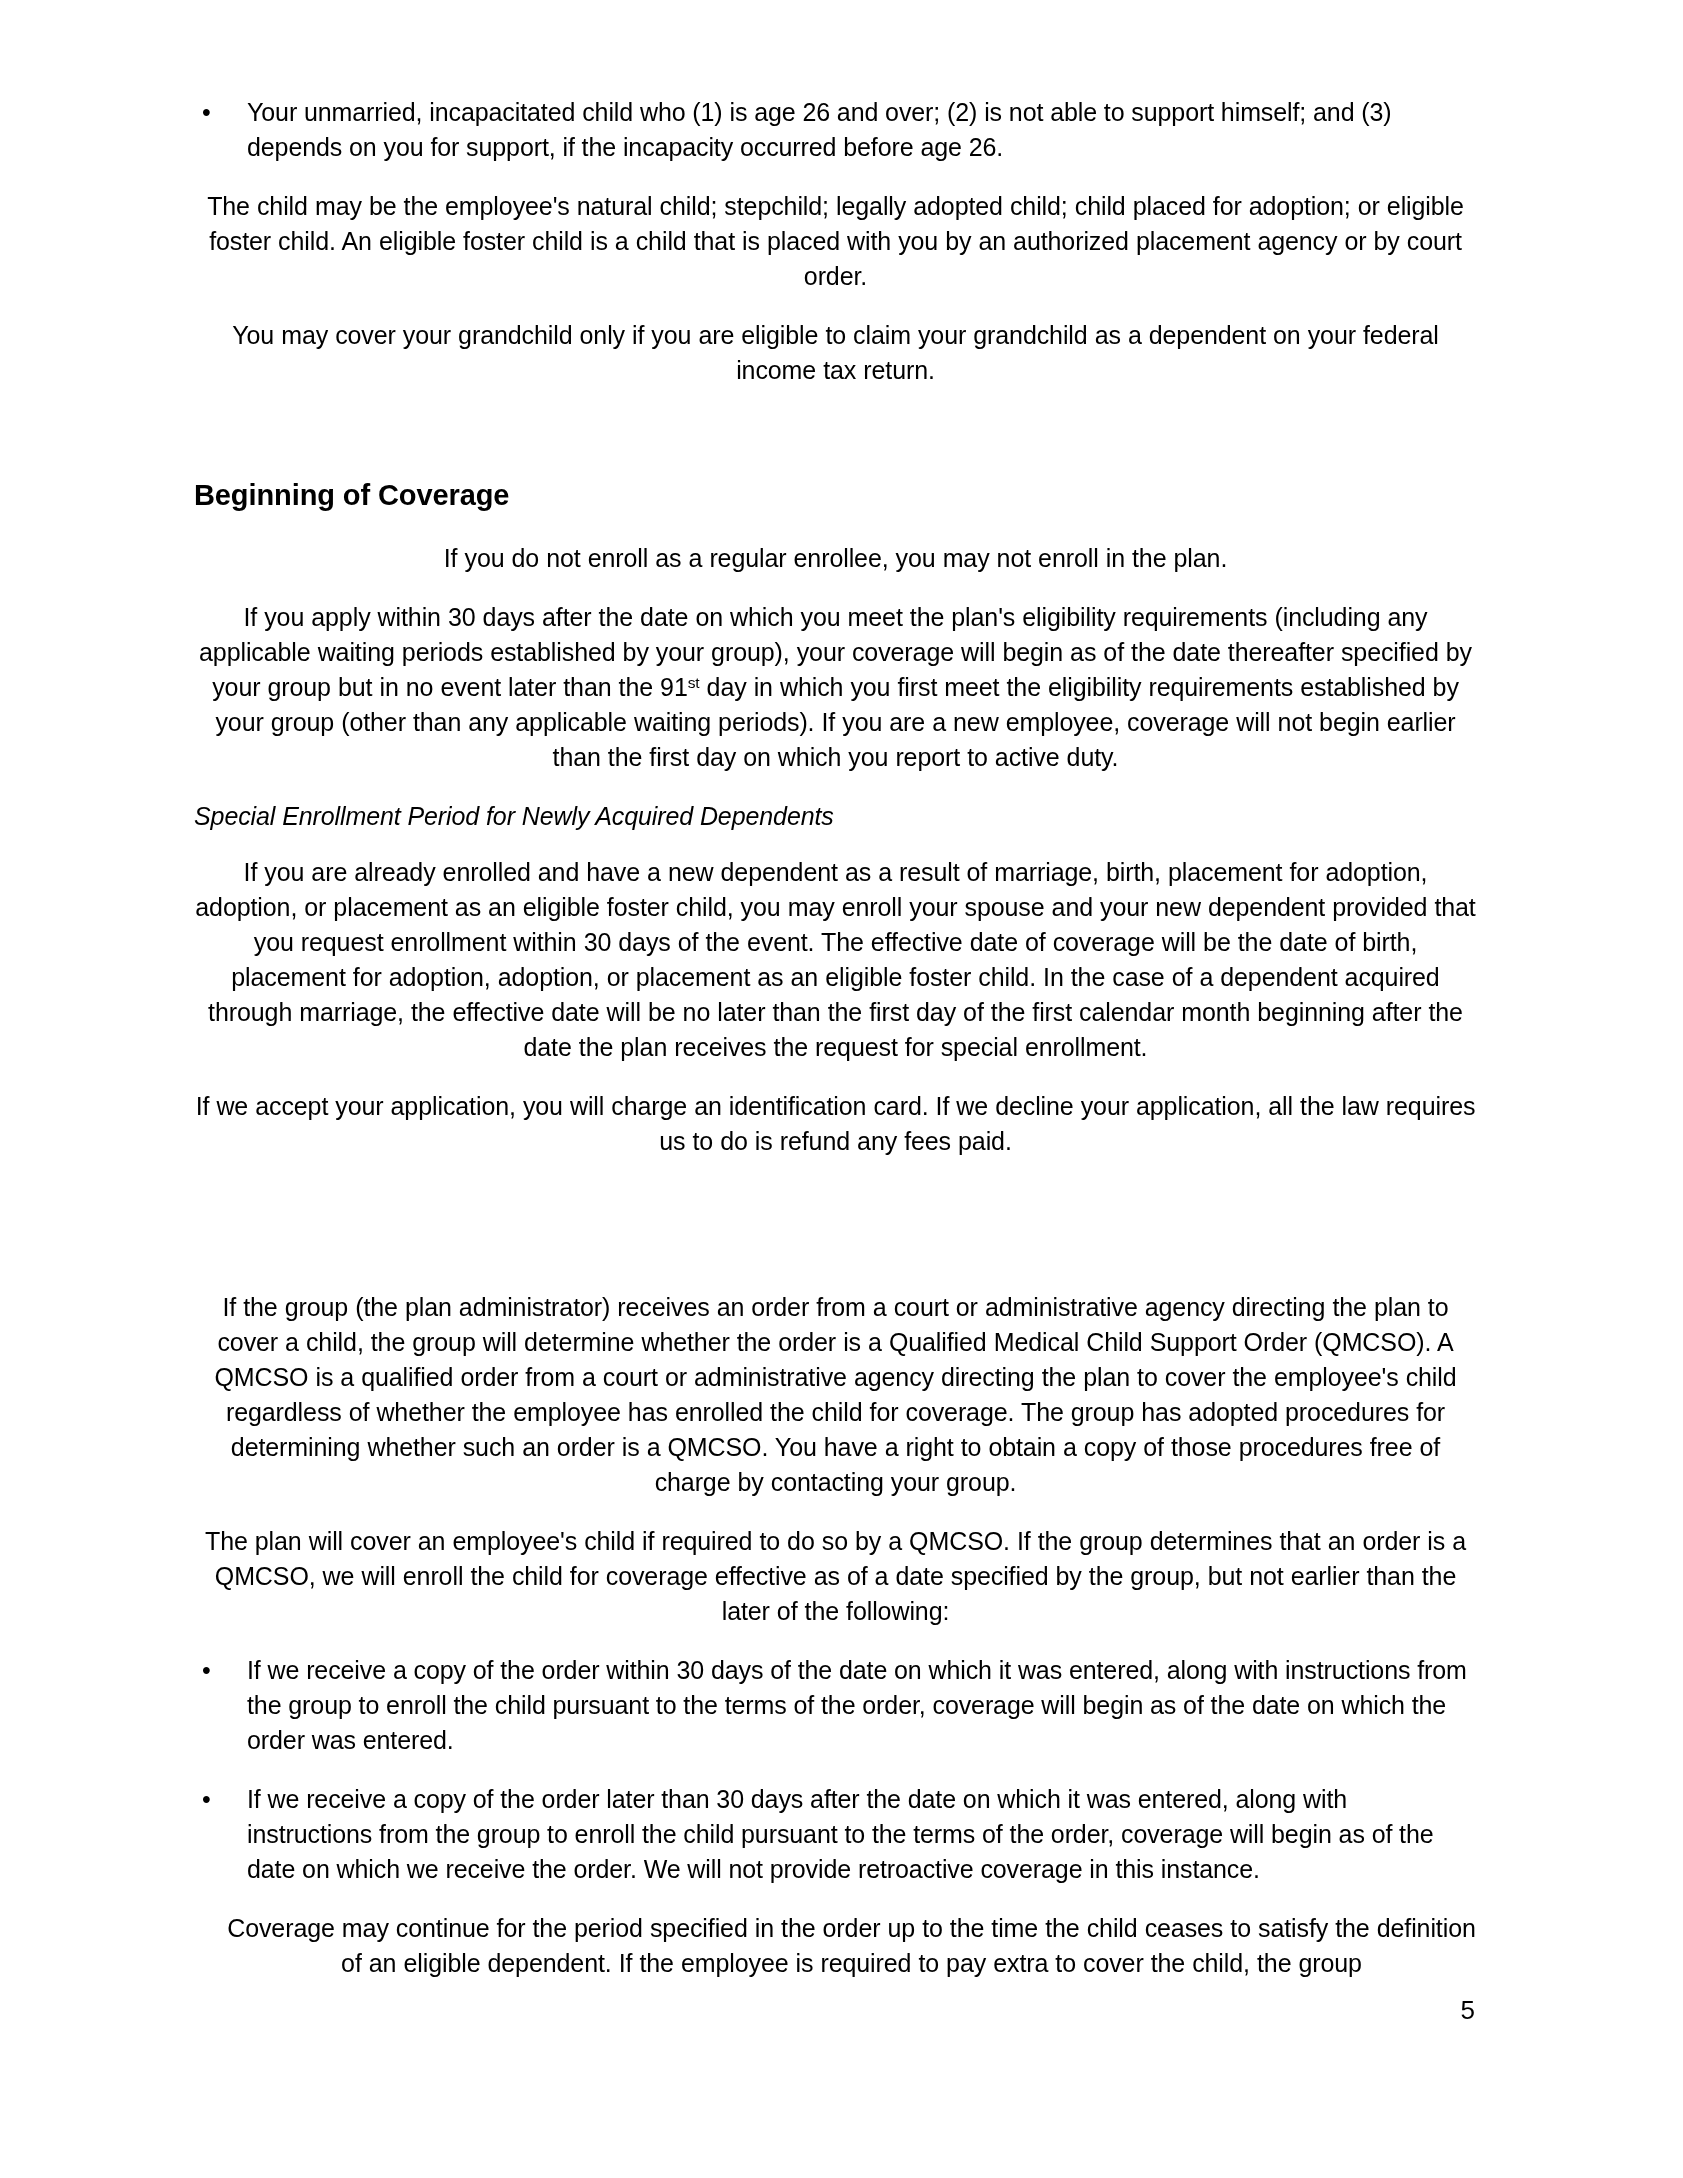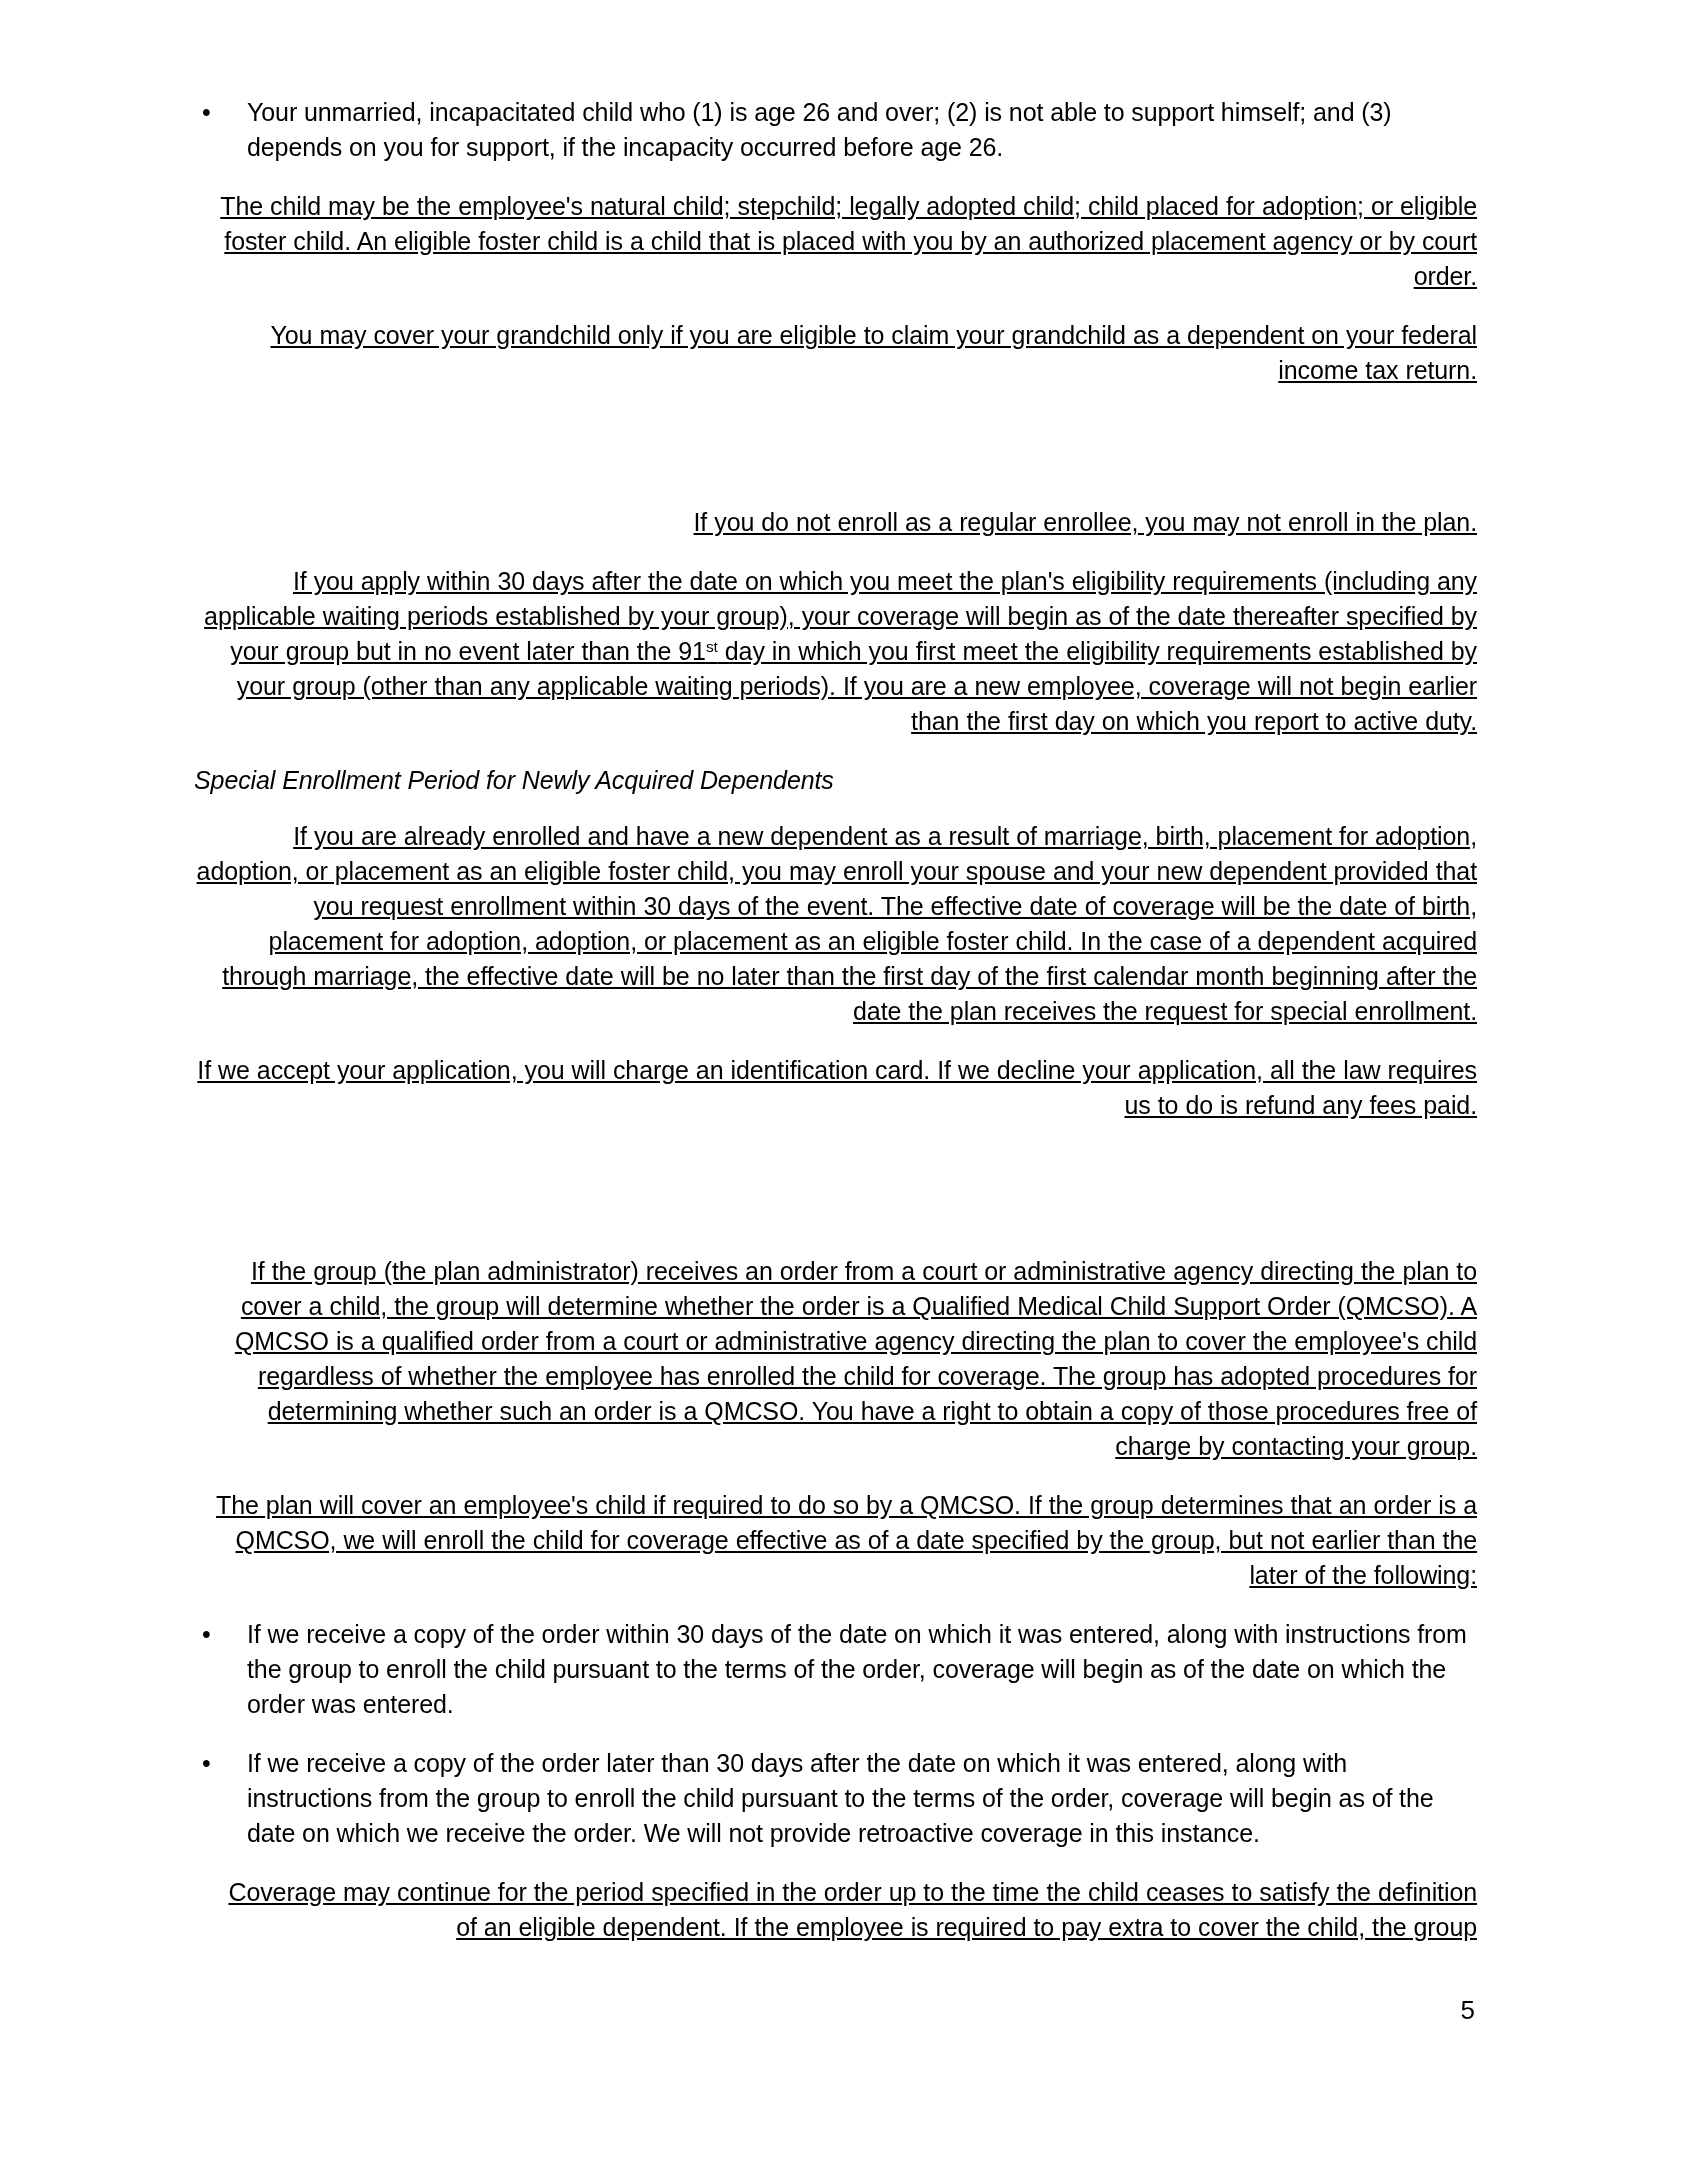--- a/index.html
+++ b/index.html
@@ -27,24 +27,23 @@
     left: 194px;
     top: 95px;
     width: 1283px;
   }
 
   
   .para {
     font-size: 25px;
     line-height: 35px;
     margin: 0 0 24px 0;
-    text-align: right;
+    text-align: center;
     letter-spacing: -0.1px;
     word-spacing: 0.2px;
-    text-decoration: underline;
   }
 
   
   .heading {
     font-size: 29px;
     font-weight: bold;
     line-height: 36px;
     margin: 0;
     letter-spacing: -0.1px;
   }
@@ -116,20 +115,21 @@
       <li>
         <span class="bullet-dot">•</span>
         <span class="bullet-text">Your unmarried, incapacitated child who (1) is age 26 and over; (2) is not able to support himself; and (3) depends on you for support, if the incapacity occurred before age 26.</span>
       </li>
     </ul>
 
     <p class="para">The child may be the employee's natural child; stepchild; legally adopted child; child placed for adoption; or eligible foster child.   An eligible foster child is a child that is placed with you by an authorized placement agency or by court order.</p>
     <p class="para">You may cover your grandchild only if you are eligible to claim your grandchild as a dependent on your federal income tax return.</p>
 
     <div class="sp-heading-top"></div>
+    <h2 class="heading">Beginning of Coverage</h2>
     <div class="sp-heading-bottom"></div>
 
     <p class="para">If you do not enroll as a regular enrollee, you may not enroll in the plan.</p>
 
     <p class="para">
       <span>If you apply within 30 days after the date on which you meet the plan's eligibility requirements (including any applicable waiting periods established by your group), your coverage will begin as of the date thereafter specified by your group but in no event later than the 91</span><sup>st</sup><span> day in which you first meet the eligibility requirements established by your group (other than any applicable waiting periods).   If you are a new employee, coverage will not begin earlier than the first day on which you report to active duty.</span>
     </p>
 
     <h3 class="subheading">Special Enrollment Period for Newly Acquired Dependents</h3>
     <p class="para">If you are already enrolled and have a new dependent as a result of marriage, birth, placement for adoption, adoption, or placement as an eligible foster child, you may enroll your spouse and your new dependent provided that you request enrollment within 30 days of the event.   The effective date of coverage will be the date of birth, placement for adoption, adoption, or placement as an eligible foster child.   In the case of a dependent acquired through marriage, the effective date will be no later than the first day of the first calendar month beginning after the date the plan receives the request for special enrollment.</p>

